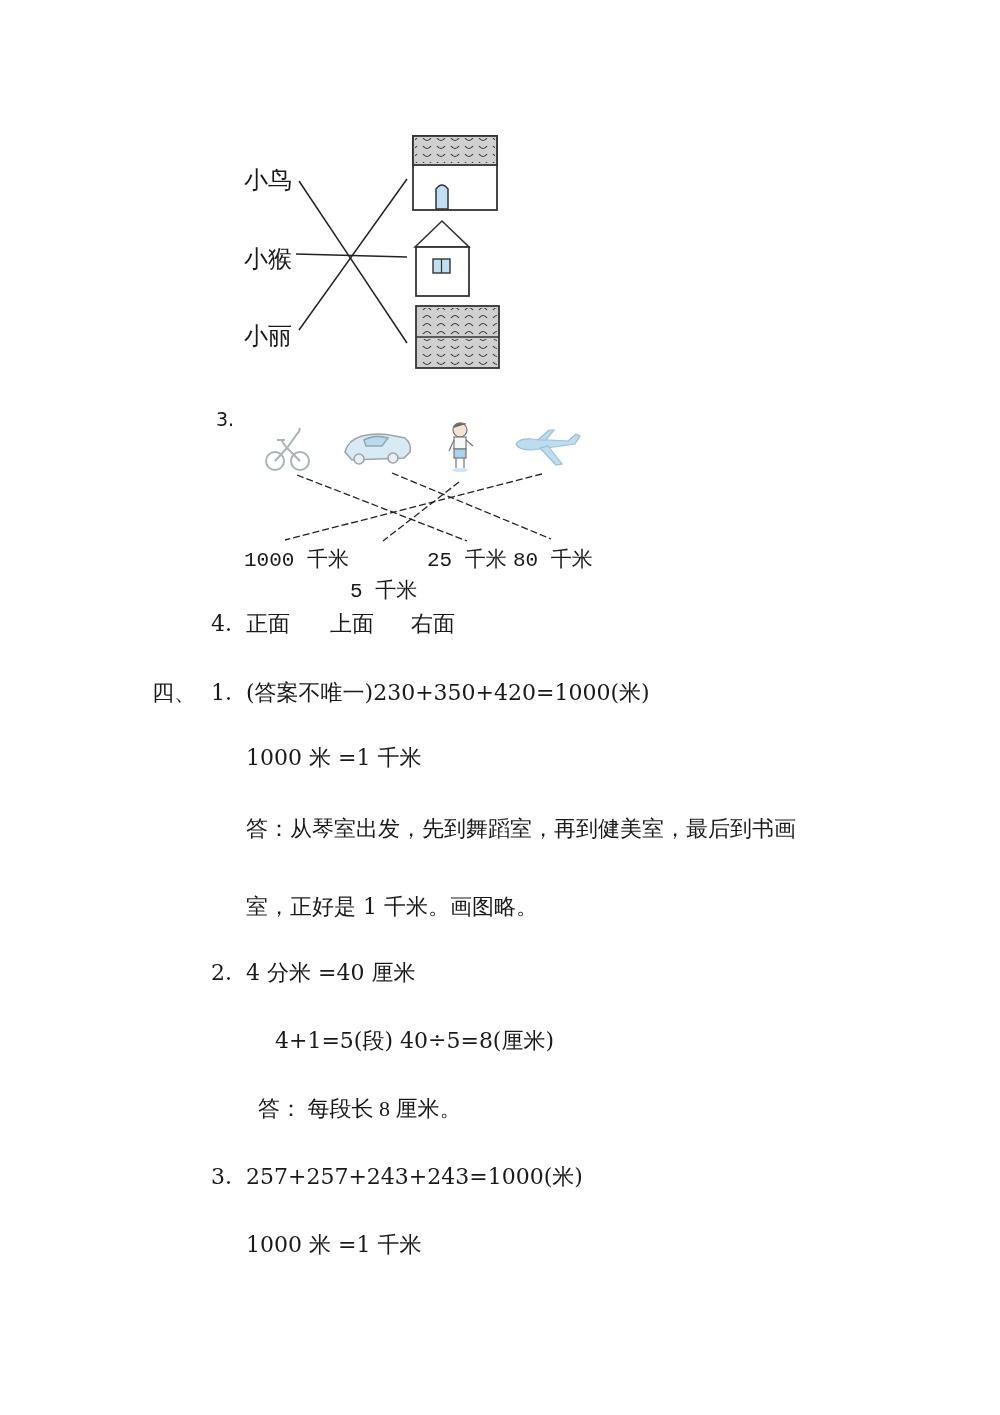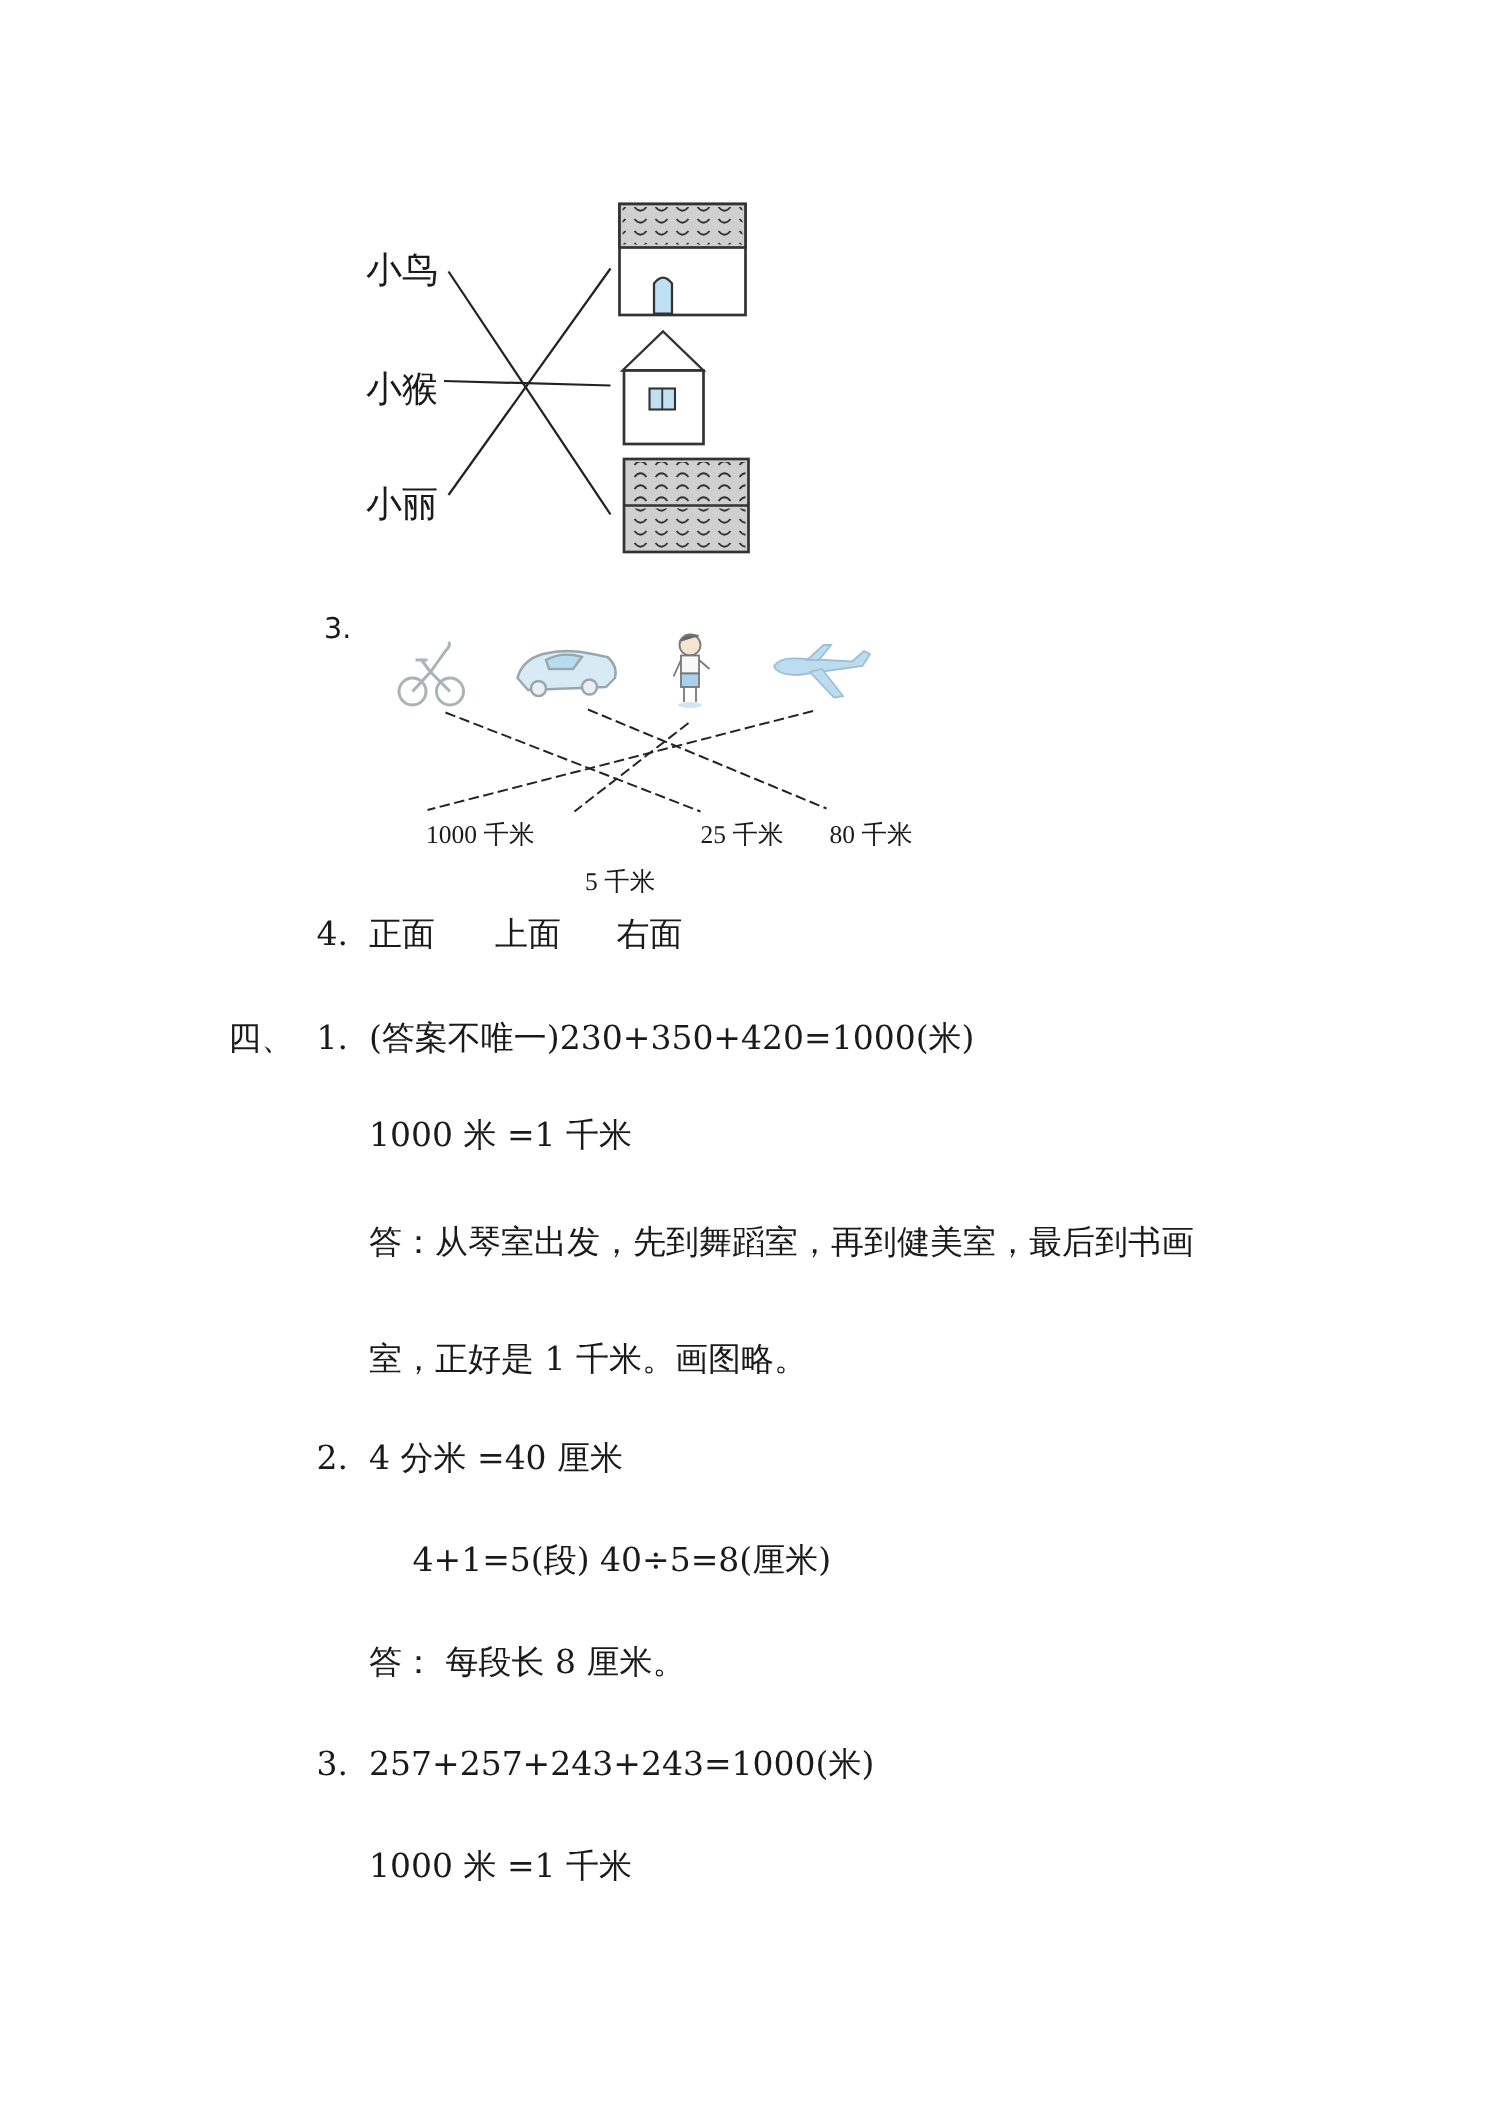--- a/index.html
+++ b/index.html
@@ -1,21 +1,21 @@
 <!DOCTYPE html>
 <html><head>
 <meta charset="utf-8">
 <style>
   html, body { margin: 0; padding: 0; background: #ffffff; }
   body { width: 1000px; height: 1415px; position: relative; overflow: hidden;
          font-family: "DejaVu Serif", "Liberation Serif", serif; color: #1a1a1a; }
   .abs { position: absolute; white-space: nowrap; }
   .t { font-size: 22px; line-height: 26px; }
   .lbl { font-size: 24px; font-family: "DejaVu Sans", sans-serif; }
-  .dist { font-size: 17px; font-family: Liberation Serif, serif; margin-left: 40px; }
+  .dist { font-size: 21px; font-family: Liberation Mono, monospace; }
   svg { position: absolute; left: 0; top: 0; }
 </style>
 </head>
 <body>
 
 <div>
   <div class="abs lbl" style="left:244px;top:164px;">小鸟</div>
   <div class="abs lbl" style="left:244px;top:243px;">小猴</div>
   <div class="abs lbl" style="left:244px;top:320px;">小丽</div>
 
@@ -118,18 +118,18 @@
 
   <div class="abs t" style="left:211px;top:680px;">1.</div>
   <div class="abs t" style="left:246px;top:680px;">(答案不唯一)230+350+420=1000(米)</div>
   <div class="abs t" style="left:246px;top:745px;">1000 米  =1 千米</div>
   <div class="abs t" style="left:246px;top:816px;">答：从琴室出发，先到舞蹈室，再到健美室，最后到书画</div>
   <div class="abs t" style="left:246px;top:894px;">室，正好是  1 千米。画图略。</div>
 
   <div class="abs t" style="left:211px;top:960px;">2.</div>
   <div class="abs t" style="left:246px;top:960px;">4 分米  =40 厘米</div>
   <div class="abs t" style="left:246px;top:1028px;margin-left:29px;">4+1=5(段)     40÷5=8(厘米)</div>
-  <div class="abs t" style="left:246px;top:1096px;">答：   每段长  8 厘米。</div>
+  <div class="abs t" style="left:258px;top:1096px;font-family:Liberation Serif, serif;">答：   每段长  8 厘米。</div>
 
   <div class="abs t" style="left:211px;top:1164px;">3.</div>
   <div class="abs t" style="left:246px;top:1164px;">257+257+243+243=1000(米)</div>
   <div class="abs t" style="left:246px;top:1232px;">1000 米  =1 千米</div>
 </div>
 
 </body></html>

